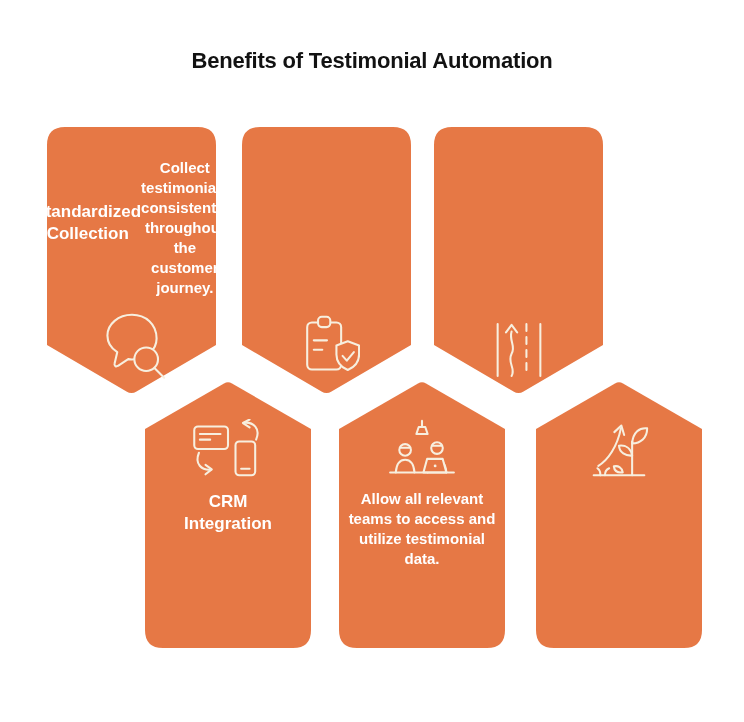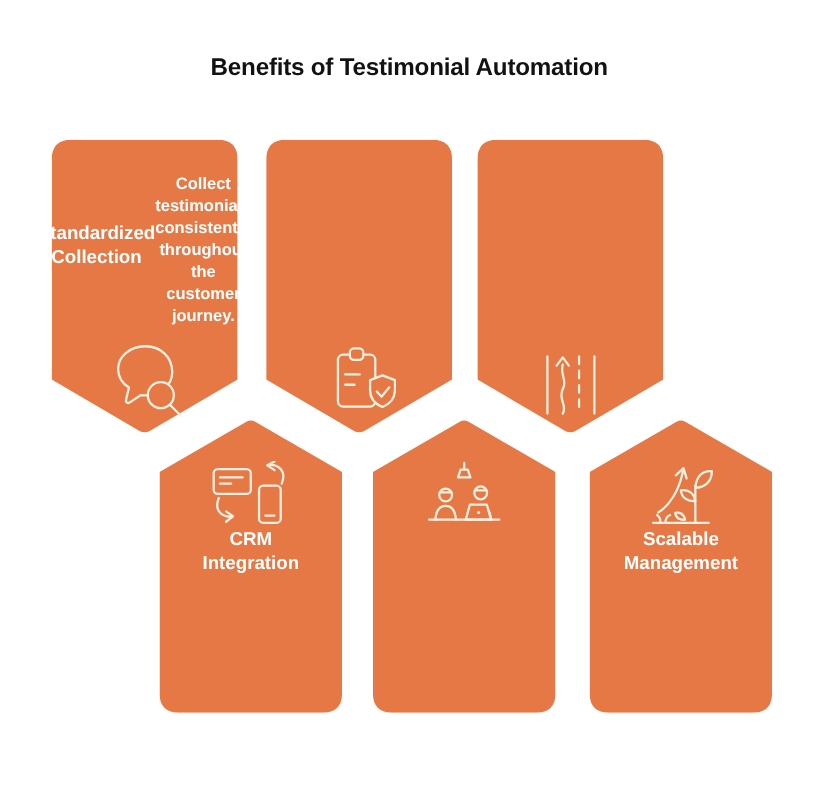--- a/index.html
+++ b/index.html
@@ -22,21 +22,21 @@
   .card.bottom .content{padding:38px 8px 12px;}
   .tb{flex:1;display:flex;flex-direction:row;justify-content:center;align-items:center;}
   .card-title{
     color:var(--text,#fff);font-size:17px;font-weight:700;line-height:1.3;
     white-space:pre-line;
   }
   .card-body{
     margin-top:10px;color:var(--text,#fff);font-size:15px;font-weight:600;
     line-height:1.34;white-space:pre-line;
   }
-  .card.bottom .card-title{margin-top:0;}
+  .card.bottom .card-title{margin-top:12px;}
   .icon-wrap{display:flex;align-items:center;justify-content:center;}
   .card.top .icon-wrap{margin-top:auto;}
   .icon-wrap svg{display:block;}
   .ic{stroke:var(--icon,#F7EFDF);stroke-width:2.2;fill:none;stroke-linecap:round;stroke-linejoin:round;}
   .ic-knock{fill:var(--card,#E67845);}
   .ic-dot{fill:var(--icon,#F7EFDF);stroke:none;}
   .dash{stroke-dasharray:7.5 6.5;}
 </style>
 </head>
 <body>
@@ -139,20 +139,24 @@
           <path class="ic" d="M15.6,30.6 L26.4,30.6"></path>
           <path class="ic" d="M11,57 C12,45.5 16.5,43.5 21,43.5 C25.5,43.5 30,45.5 31,57"></path>
           <circle class="ic" cx="55" cy="31" r="6.2"></circle>
           <path class="ic" d="M49.6,28.6 L60.4,28.6"></path>
           <path class="ic" d="M45,57 C46,46 50.5,43.8 55,43.8 C59.5,43.8 64,46 65,57"></path>
           <path class="ic ic-knock" d="M44.5,42.5 H61 L65,57 H40.5 Z"></path>
           <circle class="ic-dot" cx="53" cy="50" r="1.5"></circle>
           <path class="ic" d="M5,57 H73"></path>
         </svg>
       </div>
+      <div class="card-body">Allow all relevant
+teams to access and
+utilize testimonial
+data.</div>
     </div>
   </div>
 
   <div class="card bottom" style="left:536px;top:381px;width:166px;height:267px;">
     <svg class="shape" viewBox="0 0 166 267" preserveAspectRatio="none">
       <path d="M0,48 L79,2.5 Q83,0.2 87,2.5 L166,48 V249 Q166,267 148,267 H18 Q0,267 0,249 Z"></path>
     </svg>
     <div class="content">
       <div class="icon-wrap">
         <svg width="64" height="60" viewBox="0 0 68 64">
@@ -160,18 +164,16 @@
           <path class="ic" d="M29,14 L36.5,7 L39.5,17"></path>
           <path class="ic" d="M48,60 V24"></path>
           <path class="ic" d="M48,26 C49,14 56,9 64,10 C64,20 57,26 48,26 Z"></path>
           <path class="ic" d="M48,39 C46.5,31 41,27.5 34,28.5 C34.5,36 41,39.5 48,39 Z"></path>
           <path class="ic" d="M38,57 C37,51.5 33,49.5 28.5,50.5 C29,55.5 33,57.5 38,57 Z"></path>
           <path class="ic" d="M14,60 C14.5,56 13,54 11,52.5"></path>
           <path class="ic" d="M19,60 C19,55.5 21,53.5 23.5,52.5"></path>
           <path class="ic" d="M7,60 H61"></path>
         </svg>
       </div>
-      <div class="card-title">Scalable
-Management</div>
     </div>
   </div>
 
 </div>
 
 </body></html>

